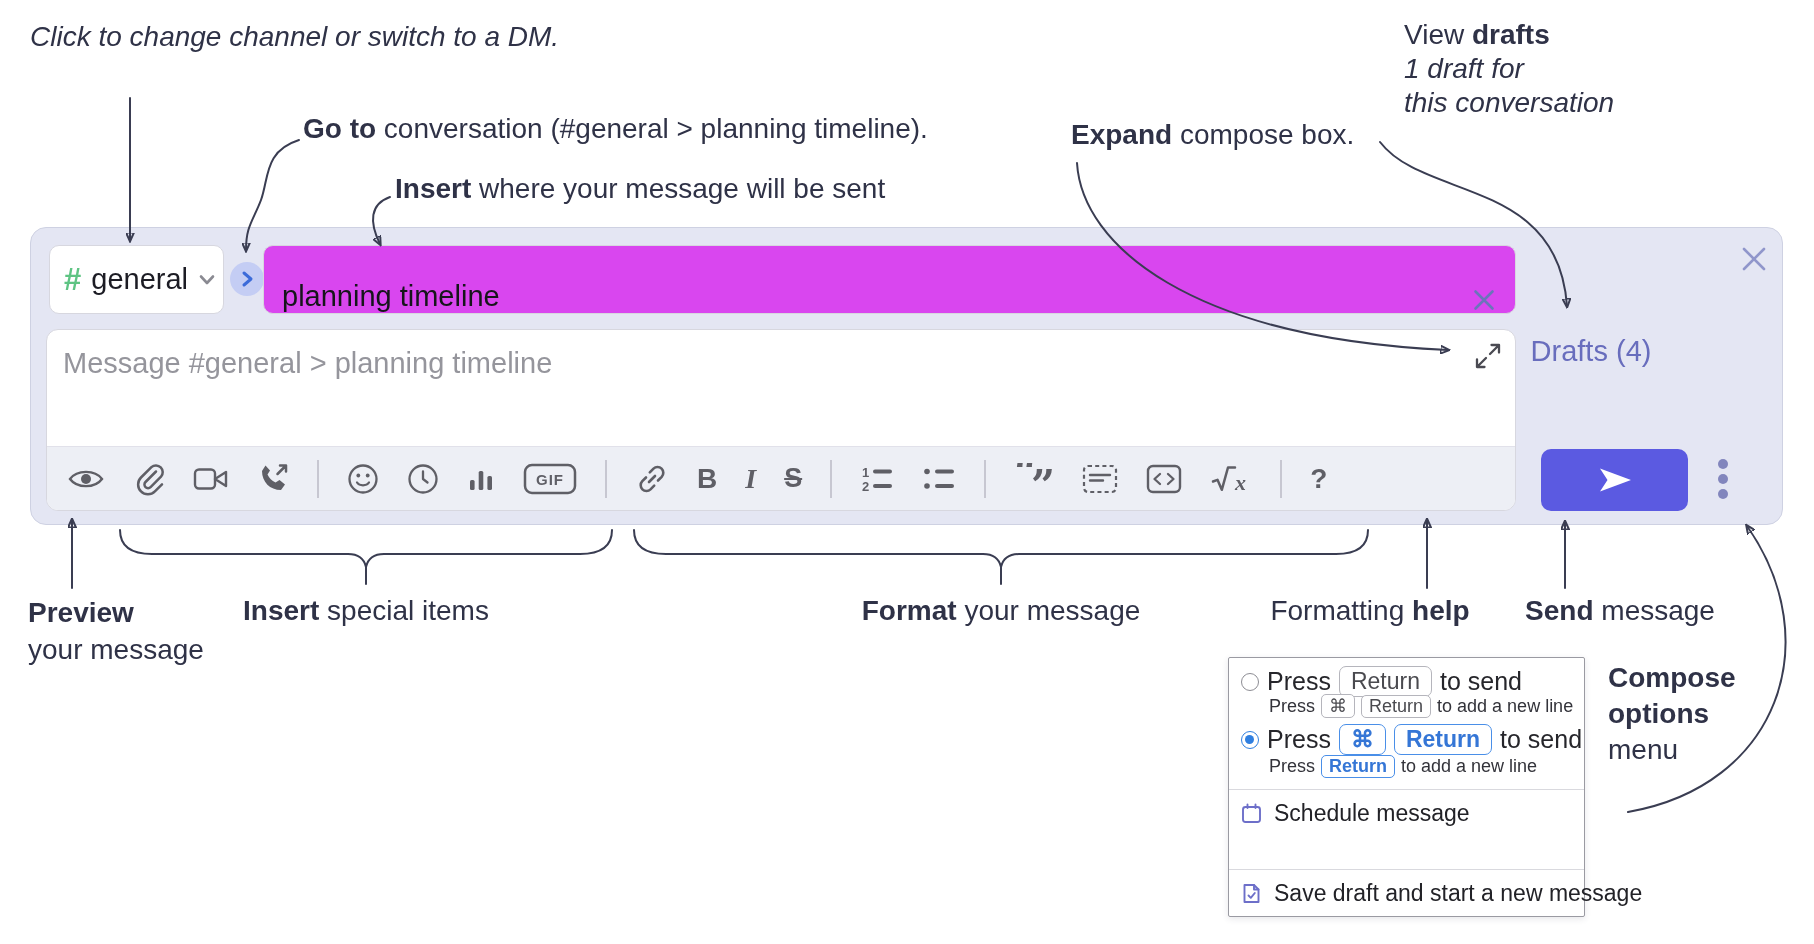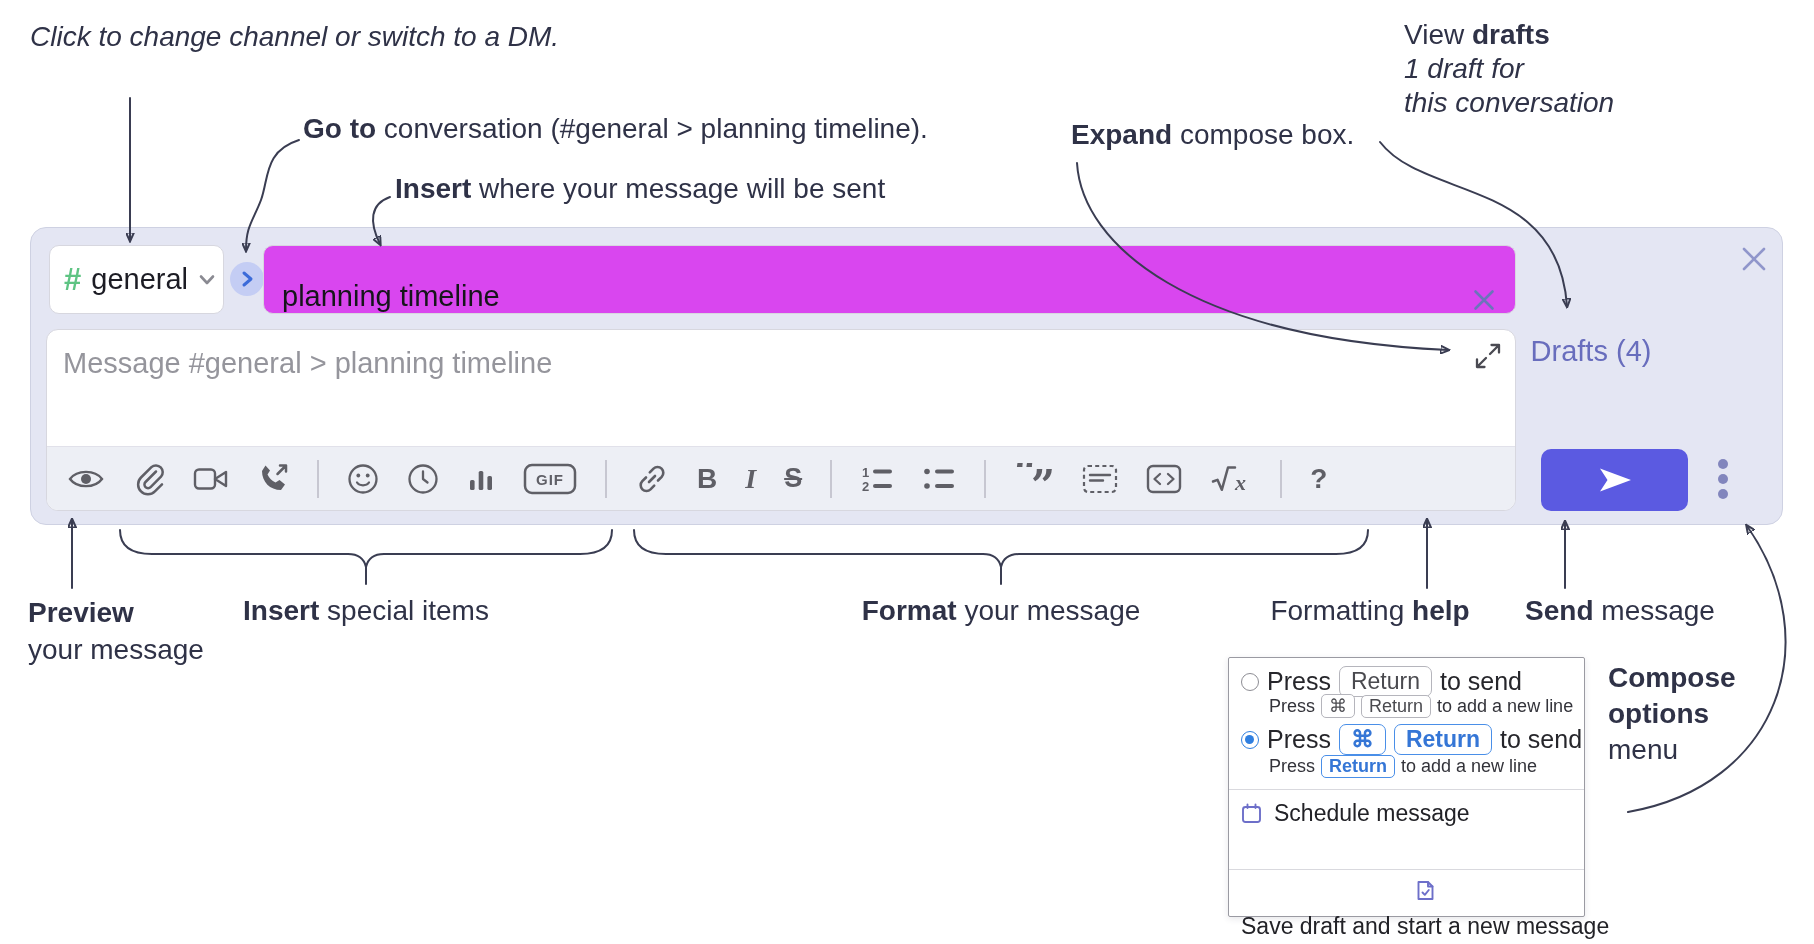--- a/index.html
+++ b/index.html
@@ -322,21 +322,21 @@
   <div class="mitem" style="top:142px;">
     <svg width="21" height="21" viewBox="0 0 21 21">
         <g stroke="#6d6fc9" stroke-width="1.9" fill="none" stroke-linecap="round">
           <rect x="2" y="4" width="17" height="15" rx="2.5"></rect>
           <path d="M6.5 1.5 V5 M14.5 1.5 V5"></path>
         </g>
       </svg>
     <span>Schedule message</span>
   </div>
   <div class="pdiv" style="top:211px;"></div>
-  <div class="mitem" style="top:222px;flex-direction:column;">
+  <div class="mitem" style="top:222px;">
     <svg width="21" height="21" viewBox="0 0 21 21">
         <g stroke="#6d6fc9" stroke-width="1.9" fill="none" stroke-linecap="round" stroke-linejoin="round">
           <path d="M3.5 2 H13 L17.5 6.5 V19 H3.5 Z"></path>
           <path d="M13 2 V6.5 H17.5"></path>
           <path d="M7.5 12.5 l2.3 2.3 4-4.8"></path>
         </g>
       </svg>
     <span>Save draft and start a new message</span>
   </div>
 </div>

